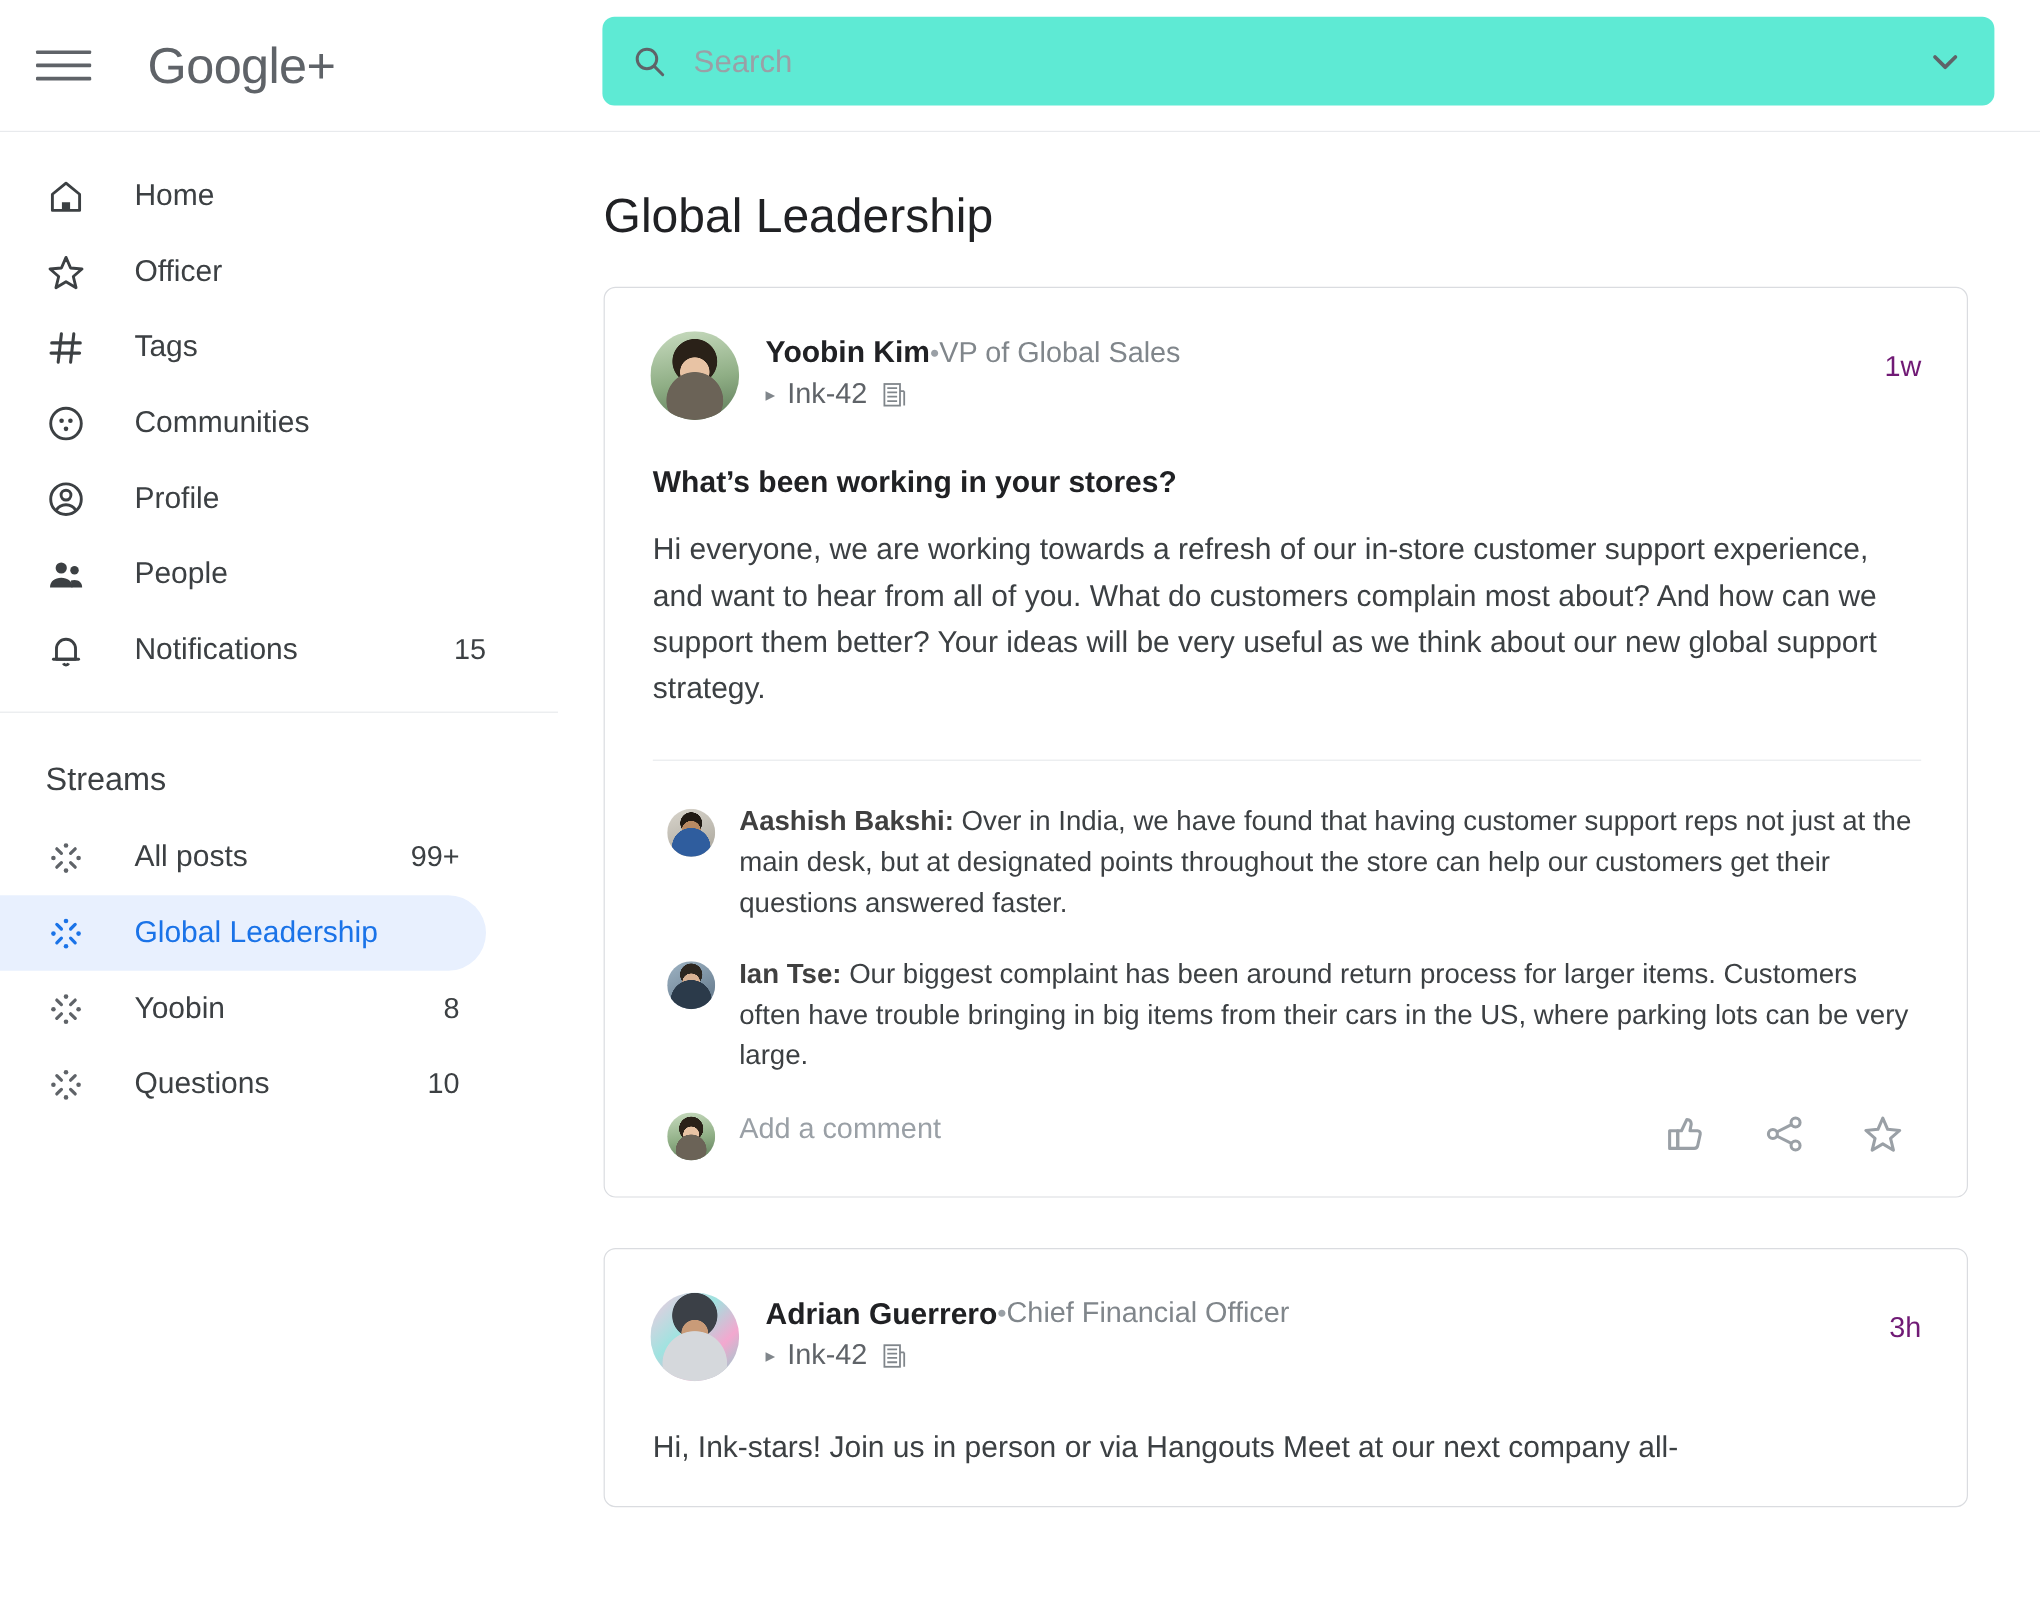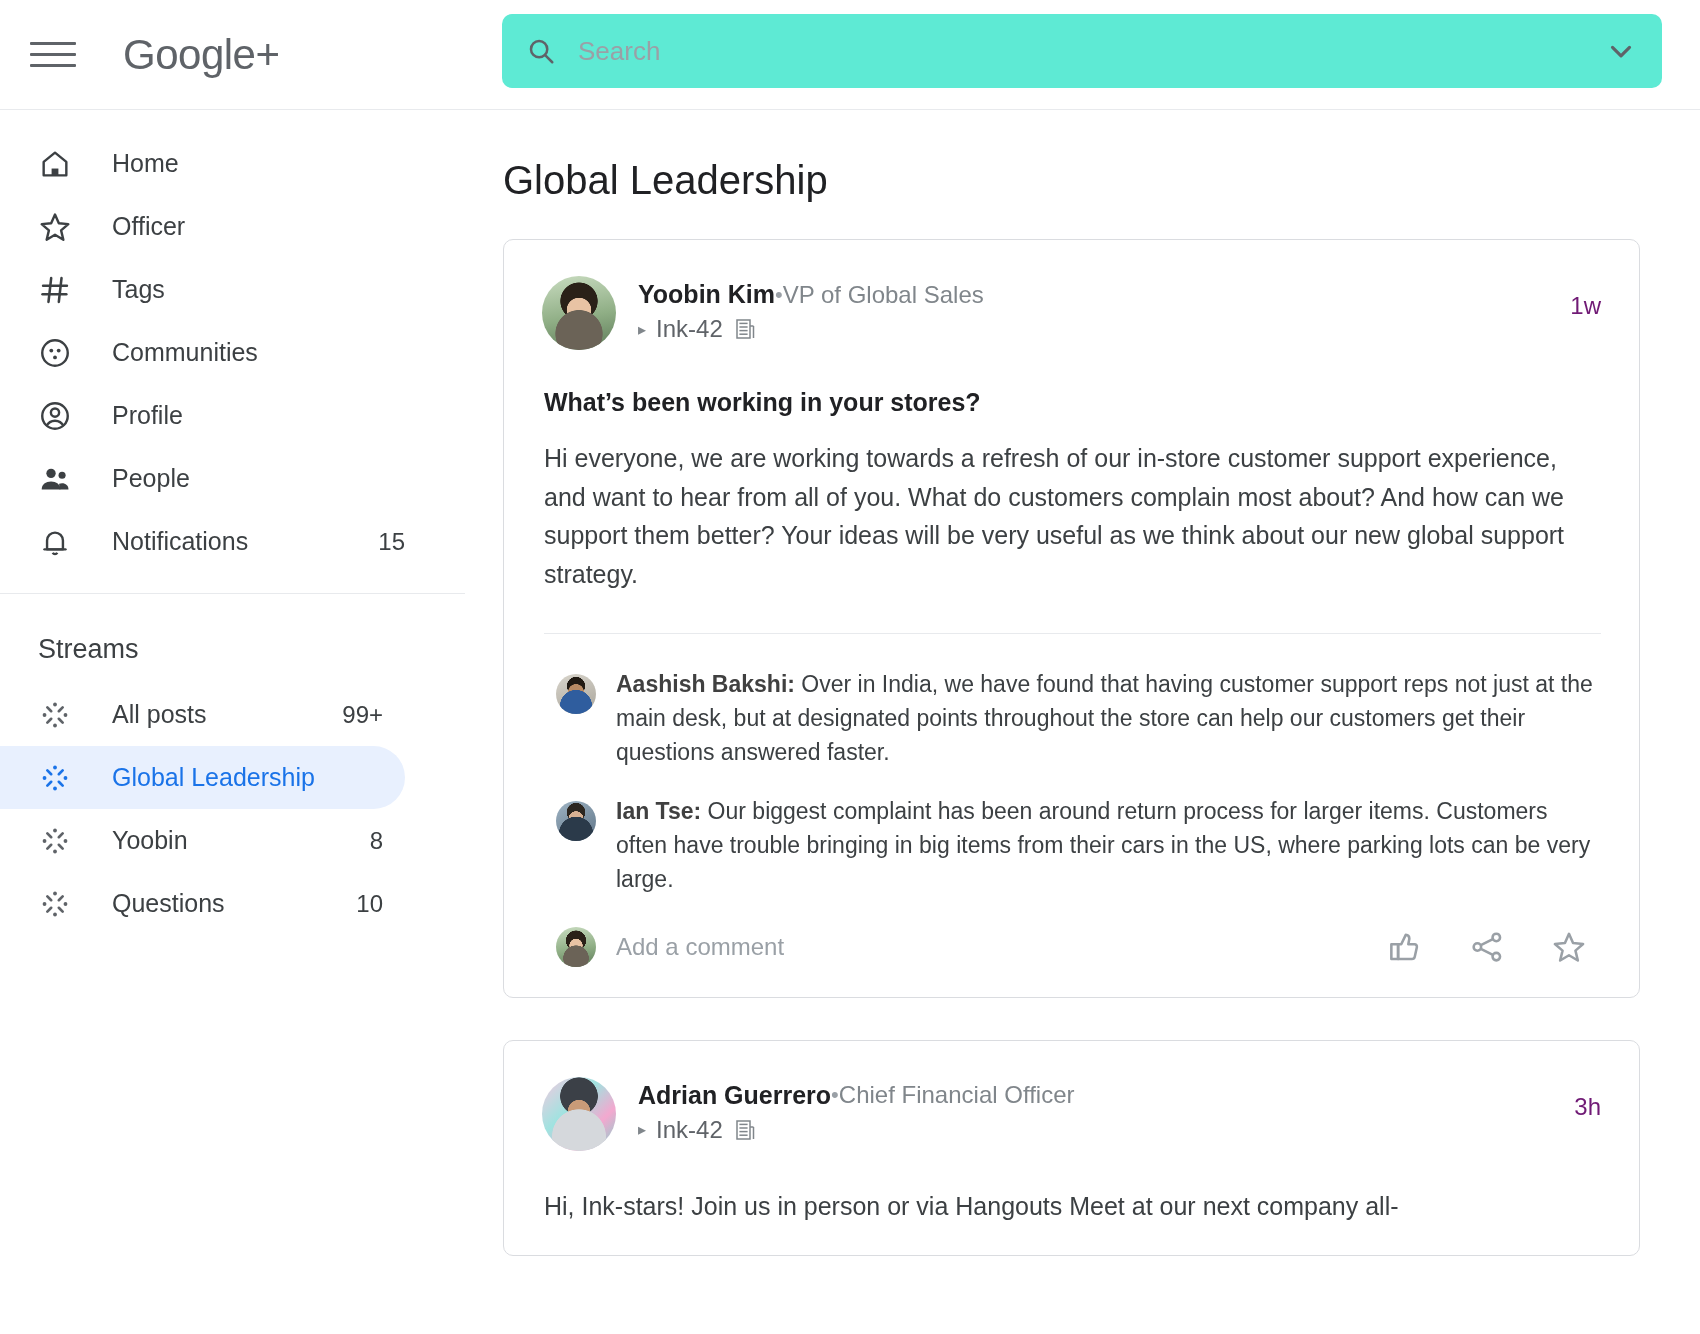--- a/index.html
+++ b/index.html
@@ -99,21 +99,21 @@
   .post-body { font-size: 25px; line-height: 1.54; color: #3c4043; margin-left: 2px; }
   .hr { height: 1px; background: #e8eaed; margin: 40px 0 34px 2px; }
 
   .comment { display: flex; margin-bottom: 26px; }
   .c-avatar { width: 40px; height: 40px; border-radius: 50%; flex: 0 0 40px; margin: 6px 20px 0 14px; overflow: hidden; }
   .c-text { font-size: 23px; line-height: 1.47; color: #3c4043; }
   .c-name { font-weight: bold; color: #404040; }
 
   .showall { font-size: 23px; color: #1a73e8; font-weight: bold; letter-spacing: 0.4px; margin: 30px 0 0 10px; cursor: pointer; }
 
-  .actionbar { display: flex; align-items: center; margin-top: 30px; padding-left: 14px; }
+  .actionbar { display: flex; align-items: flex-start; margin-top: 30px; padding-left: 14px; }
   .ac-avatar { width: 40px; height: 40px; border-radius: 50%; flex: 0 0 40px; margin-right: 20px; overflow: hidden; }
   .ac-input {
     flex: 1; border: none; outline: none; background: transparent;
     font-size: 24px; color: #80868b; font-family: "Liberation Sans", sans-serif;
   }
   .ac-input::placeholder { color: #9aa0a6; }
   .acts { display: flex; align-items: center; gap: 46px; margin-right: 14px; }
   .act-icon { width: 36px; height: 36px; cursor: pointer; }
 
   

